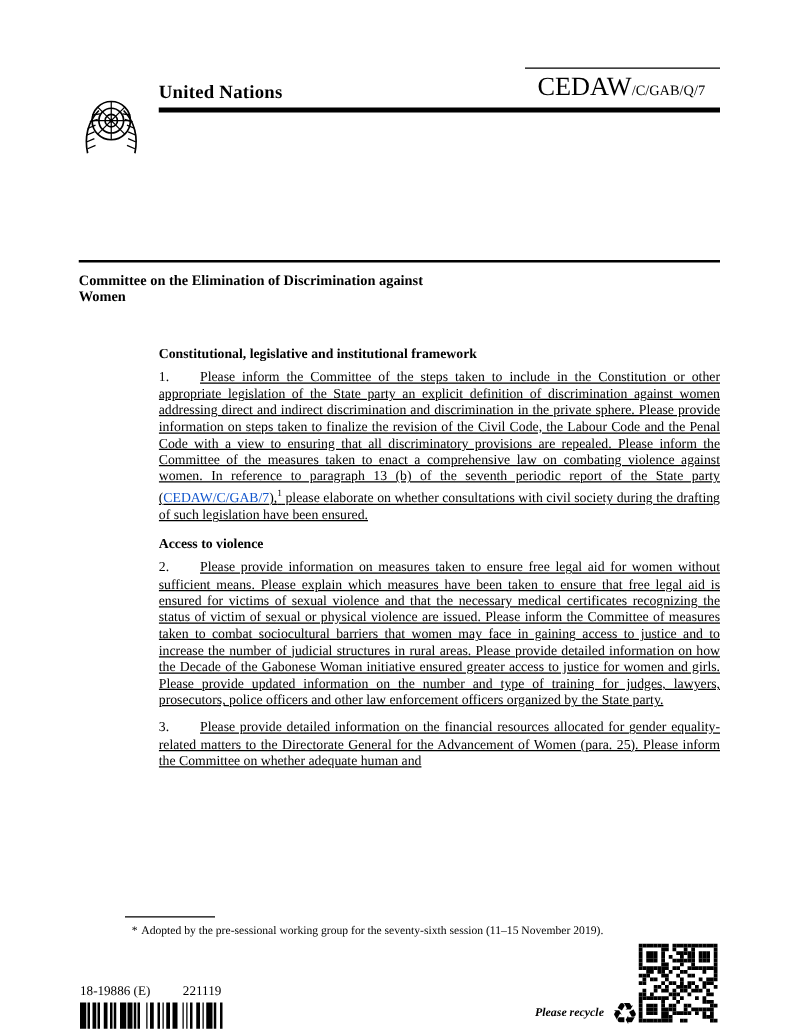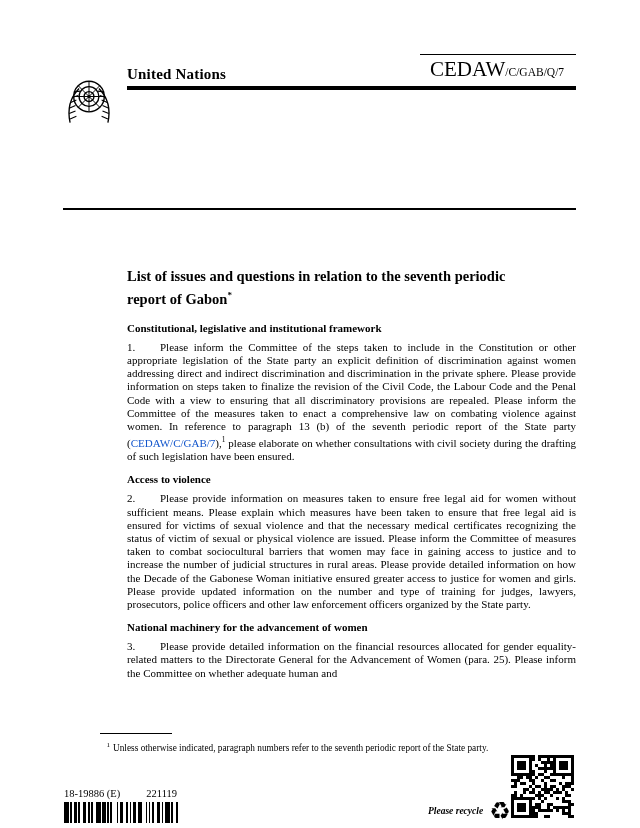--- a/index.html
+++ b/index.html
@@ -18,21 +18,21 @@
   .distr-gap{height:22px;}
 
   .rule2{position:absolute;left:63px;right:64px;top:208px;height:2px;background:#000;}
   .committee{position:absolute;left:63px;top:219px;width:300px;font-weight:bold;font-size:11.5px;line-height:13px;}
 
   
   .content{position:absolute;left:127px;top:267px;width:449px;height:466px;overflow:hidden;}
   .main-title{font-size:14.5px;font-weight:bold;line-height:19px;width:420px;margin:0 0 13px 0;}
   .main-title sup{font-size:9px;}
   .section-heading{font-size:11px;font-weight:bold;margin:10px 0 7px 0;}
-  .para{font-size:11px;line-height:13.2px;text-align:justify;margin:0 0 9px 0;}
+  .para{font-size:11px;line-height:13.2px;text-align:justify;margin:0 0 9px 0;text-decoration:underline;}
   .para-num{display:inline-block;width:33px;}
   .doc-link{color:#1155cc;text-decoration:none;cursor:pointer;}
   .para sup{font-size:7.5px;}
 
   
   .footnotes{position:absolute;left:100px;right:64px;top:733px;font-size:9.3px;line-height:12px;}
   .fn-sep{width:72px;height:1px;background:#000;margin-bottom:5px;}
   .footnote{white-space:nowrap;}
   .fn-marker{display:inline-block;width:10px;text-align:right;margin-right:3px;}
   .fn-marker sup{font-size:7px;}
@@ -77,37 +77,36 @@
         <path d="M9,52 l7,-3 M8,46 l7,-3 M8,40 l7,-3 M9,34 l7,-3 M11,28 l7,-2 M13,22 l7,-1"></path>
         <path d="M51,52 l-7,-3 M52,46 l-7,-3 M52,40 l-7,-3 M51,34 l-7,-3 M49,28 l-7,-2 M47,22 l-7,-1"></path>
       </g>
     </svg>
   </div>
 
 
 
   <div class="rule2"></div>
 
+  <div class="committee">Committee on the Elimination of Discrimination against Women</div>
 
   <div class="content">
-    <h1 class="main-title"><span>List of issues and questions in relation to the seventh periodic report of Gabon</span><sup>*</sup></h1>
 
     <div class="section-heading">Constitutional, legislative and institutional framework</div>
     <p class="para"><span class="para-num">1.</span><span>Please inform the Committee of the steps taken to include in the Constitution or other appropriate legislation of the State party an explicit definition of discrimination against women addressing direct and indirect discrimination and discrimination in the private sphere. Please provide information on steps taken to finalize the revision of the Civil Code, the Labour Code and the Penal Code with a view to ensuring that all discriminatory provisions are repealed. Please inform the Committee of the measures taken to enact a comprehensive law on combating violence against women. In reference to paragraph 13 (b) of the seventh periodic report of the State party (</span><a class="doc-link">CEDAW/C/GAB/7</a><span>),</span><sup>1</sup><span> please elaborate on whether consultations with civil society during the drafting of such legislation have been ensured.</span></p>
 
     <div class="section-heading">Access to violence</div>
     <p class="para"><span class="para-num">2.</span><span>Please provide information on measures taken to ensure free legal aid for women without sufficient means. Please explain which measures have been taken to ensure that free legal aid is ensured for victims of sexual violence and that the necessary medical certificates recognizing the status of victim of sexual or physical violence are issued. Please inform the Committee of measures taken to combat sociocultural barriers that women may face in gaining access to justice and to increase the number of judicial structures in rural areas. Please provide detailed information on how the Decade of the Gabonese Woman initiative ensured greater access to justice for women and girls. Please provide updated information on the number and type of training for judges, lawyers, prosecutors, police officers and other law enforcement officers organized by the State party.</span></p>
 
-    <div class="section-heading">National machinery for the advancement of women</div>
     <p class="para"><span class="para-num">3.</span><span>Please provide detailed information on the financial resources allocated for gender equality-related matters to the Directorate General for the Advancement of Women (para. 25). Please inform the Committee on whether adequate human and</span></p>
   </div>
 
   <div class="footnotes">
     <div class="fn-sep"></div>
-    <div class="footnote"><span class="fn-marker"><sup>1</sup></span><span class="fn-text">Unless otherwise indicated, paragraph numbers refer to the seventh periodic report of the State party.</span></div>
+    <div class="footnote"><span class="fn-marker"><span>*</span></span><span class="fn-text">Adopted by the pre-sessional working group for the seventy-sixth session (11–15 November 2019).</span></div>
   </div>
 
   <div class="doc-id"><span>18-19886 (E)</span><span class="doc-id-gap"></span><span>221119</span></div>
   <div class="barcode">
       <div style="left:0px;width:4.800000000000001px"></div>
       <div style="left:6.4px;width:1.6px"></div>
       <div style="left:9.6px;width:3.2px"></div>
       <div style="left:14.4px;width:1.6px"></div>
       <div style="left:19.2px;width:3.2px"></div>
       <div style="left:24px;width:1.6px"></div>

